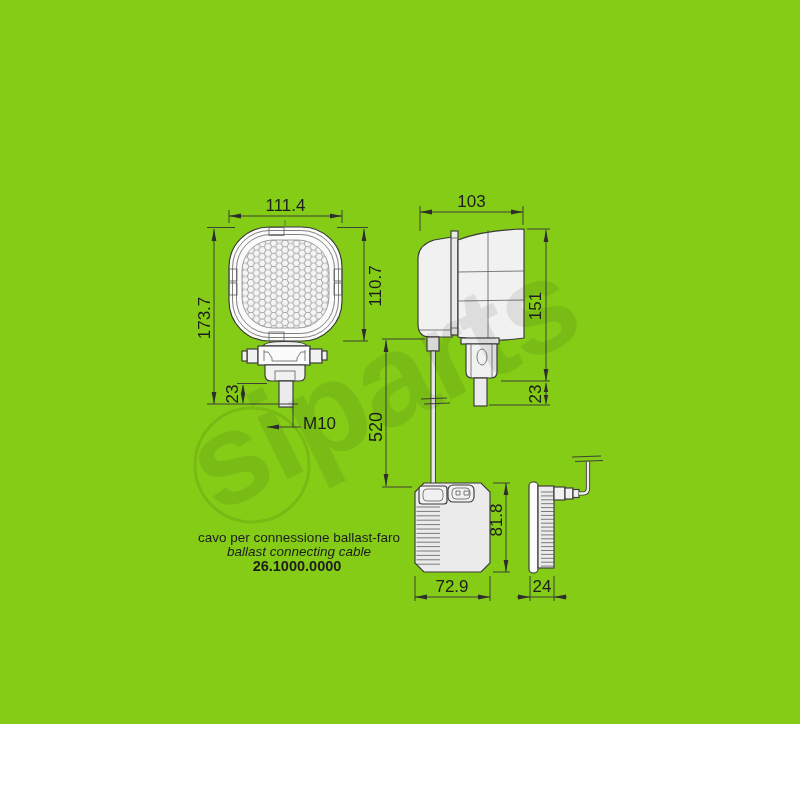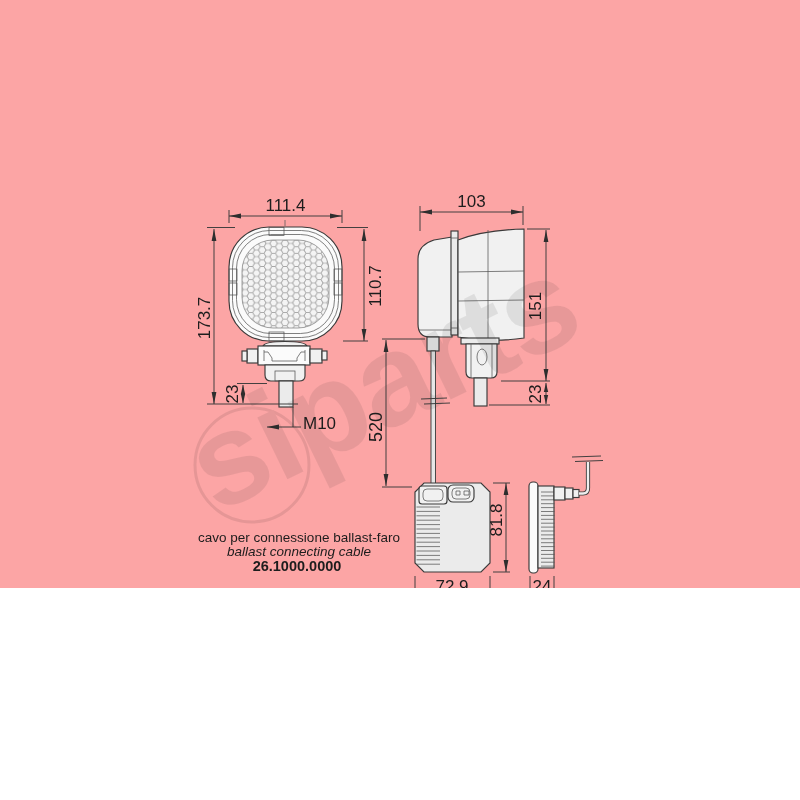--- a/index.html
+++ b/index.html
@@ -1,16 +1,16 @@
 <!DOCTYPE html>
 <html><head>
 <meta charset="utf-8">
 <style>
   html,body{margin:0;padding:0;background:#ffffff;}
-  .canvas{position:relative;width:800px;height:588px;background:#fca5a5;overflow:hidden;
+  .canvas{position:relative;width:800px;height:724px;background:#84cc16;overflow:hidden;
           font-family:"Liberation Sans",sans-serif;}
   svg{position:absolute;left:0;top:0;}
   svg text{font-family:"Liberation Sans",sans-serif;fill:#1d1d1d;}
   .dimtxt{font-size:17px;}
   .dimtxt-big{font-size:18px;}
   .capt{font-size:13.5px;}
   .capt-it{font-size:13.5px;font-style:italic;}
   .capt-pn{font-size:14.5px;font-weight:bold;}
   .outline{stroke:#3a3a3a;stroke-width:1.15;fill:none;}
   .fill1{fill:#fbfbfb;}

